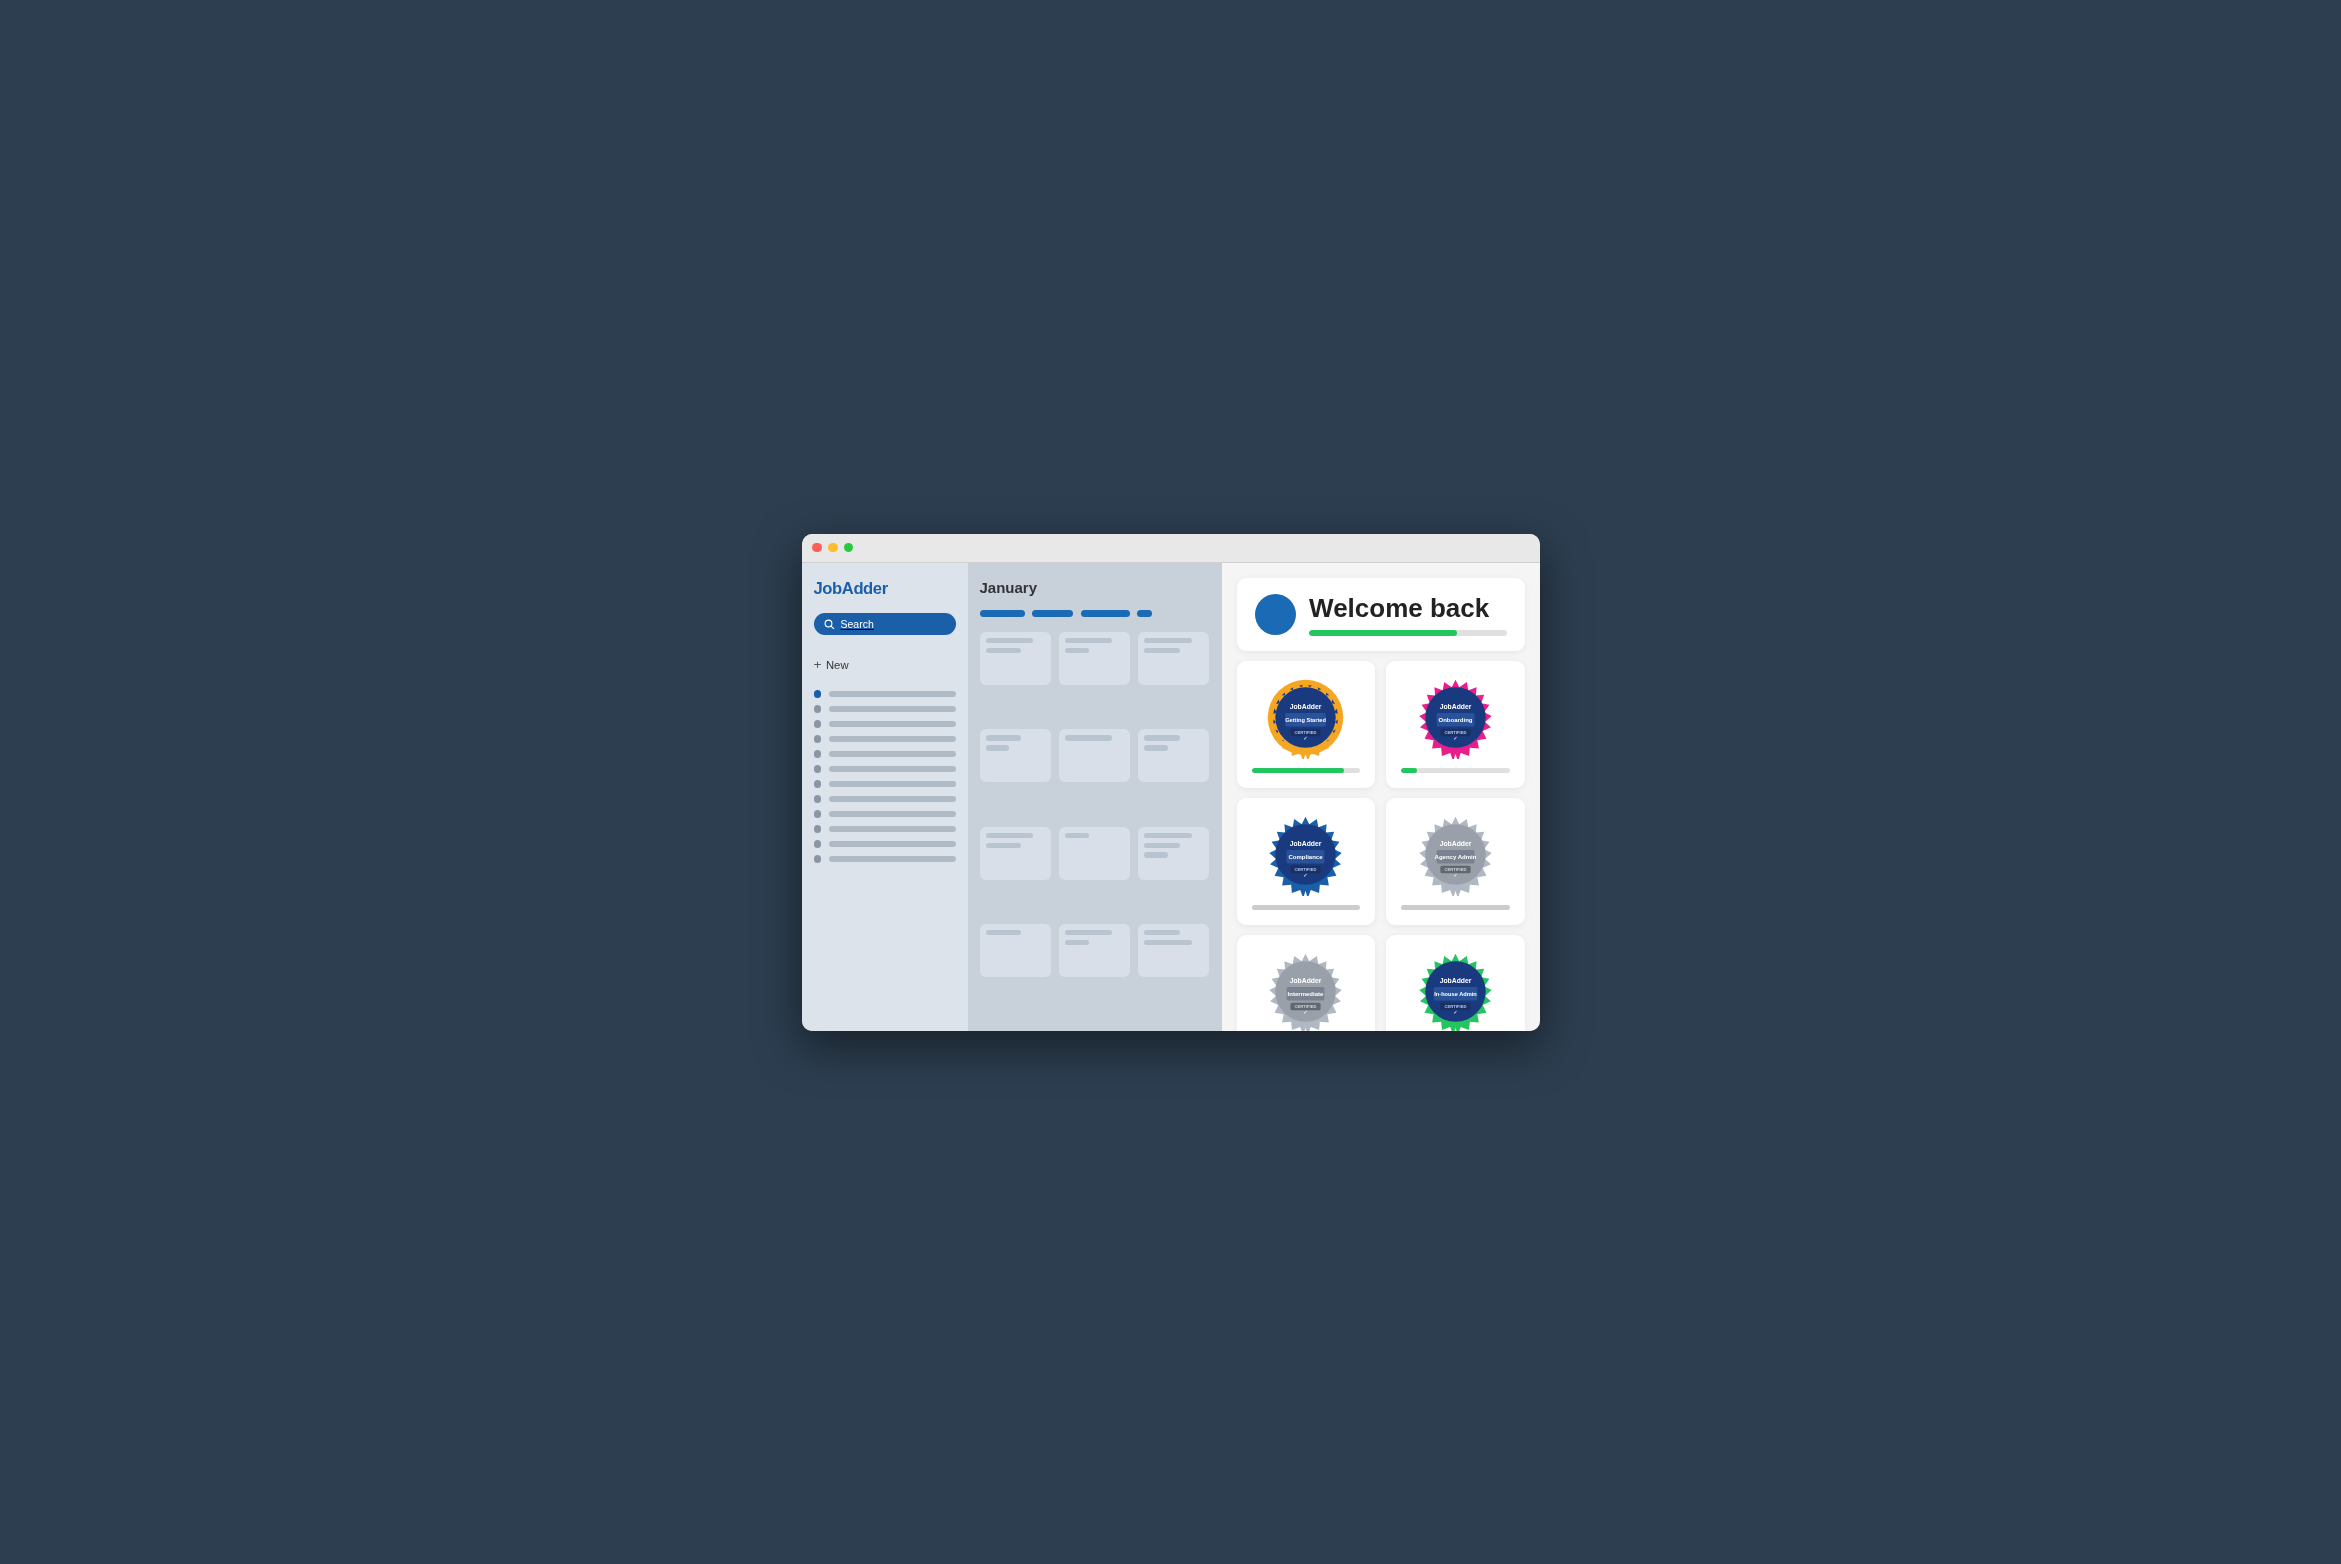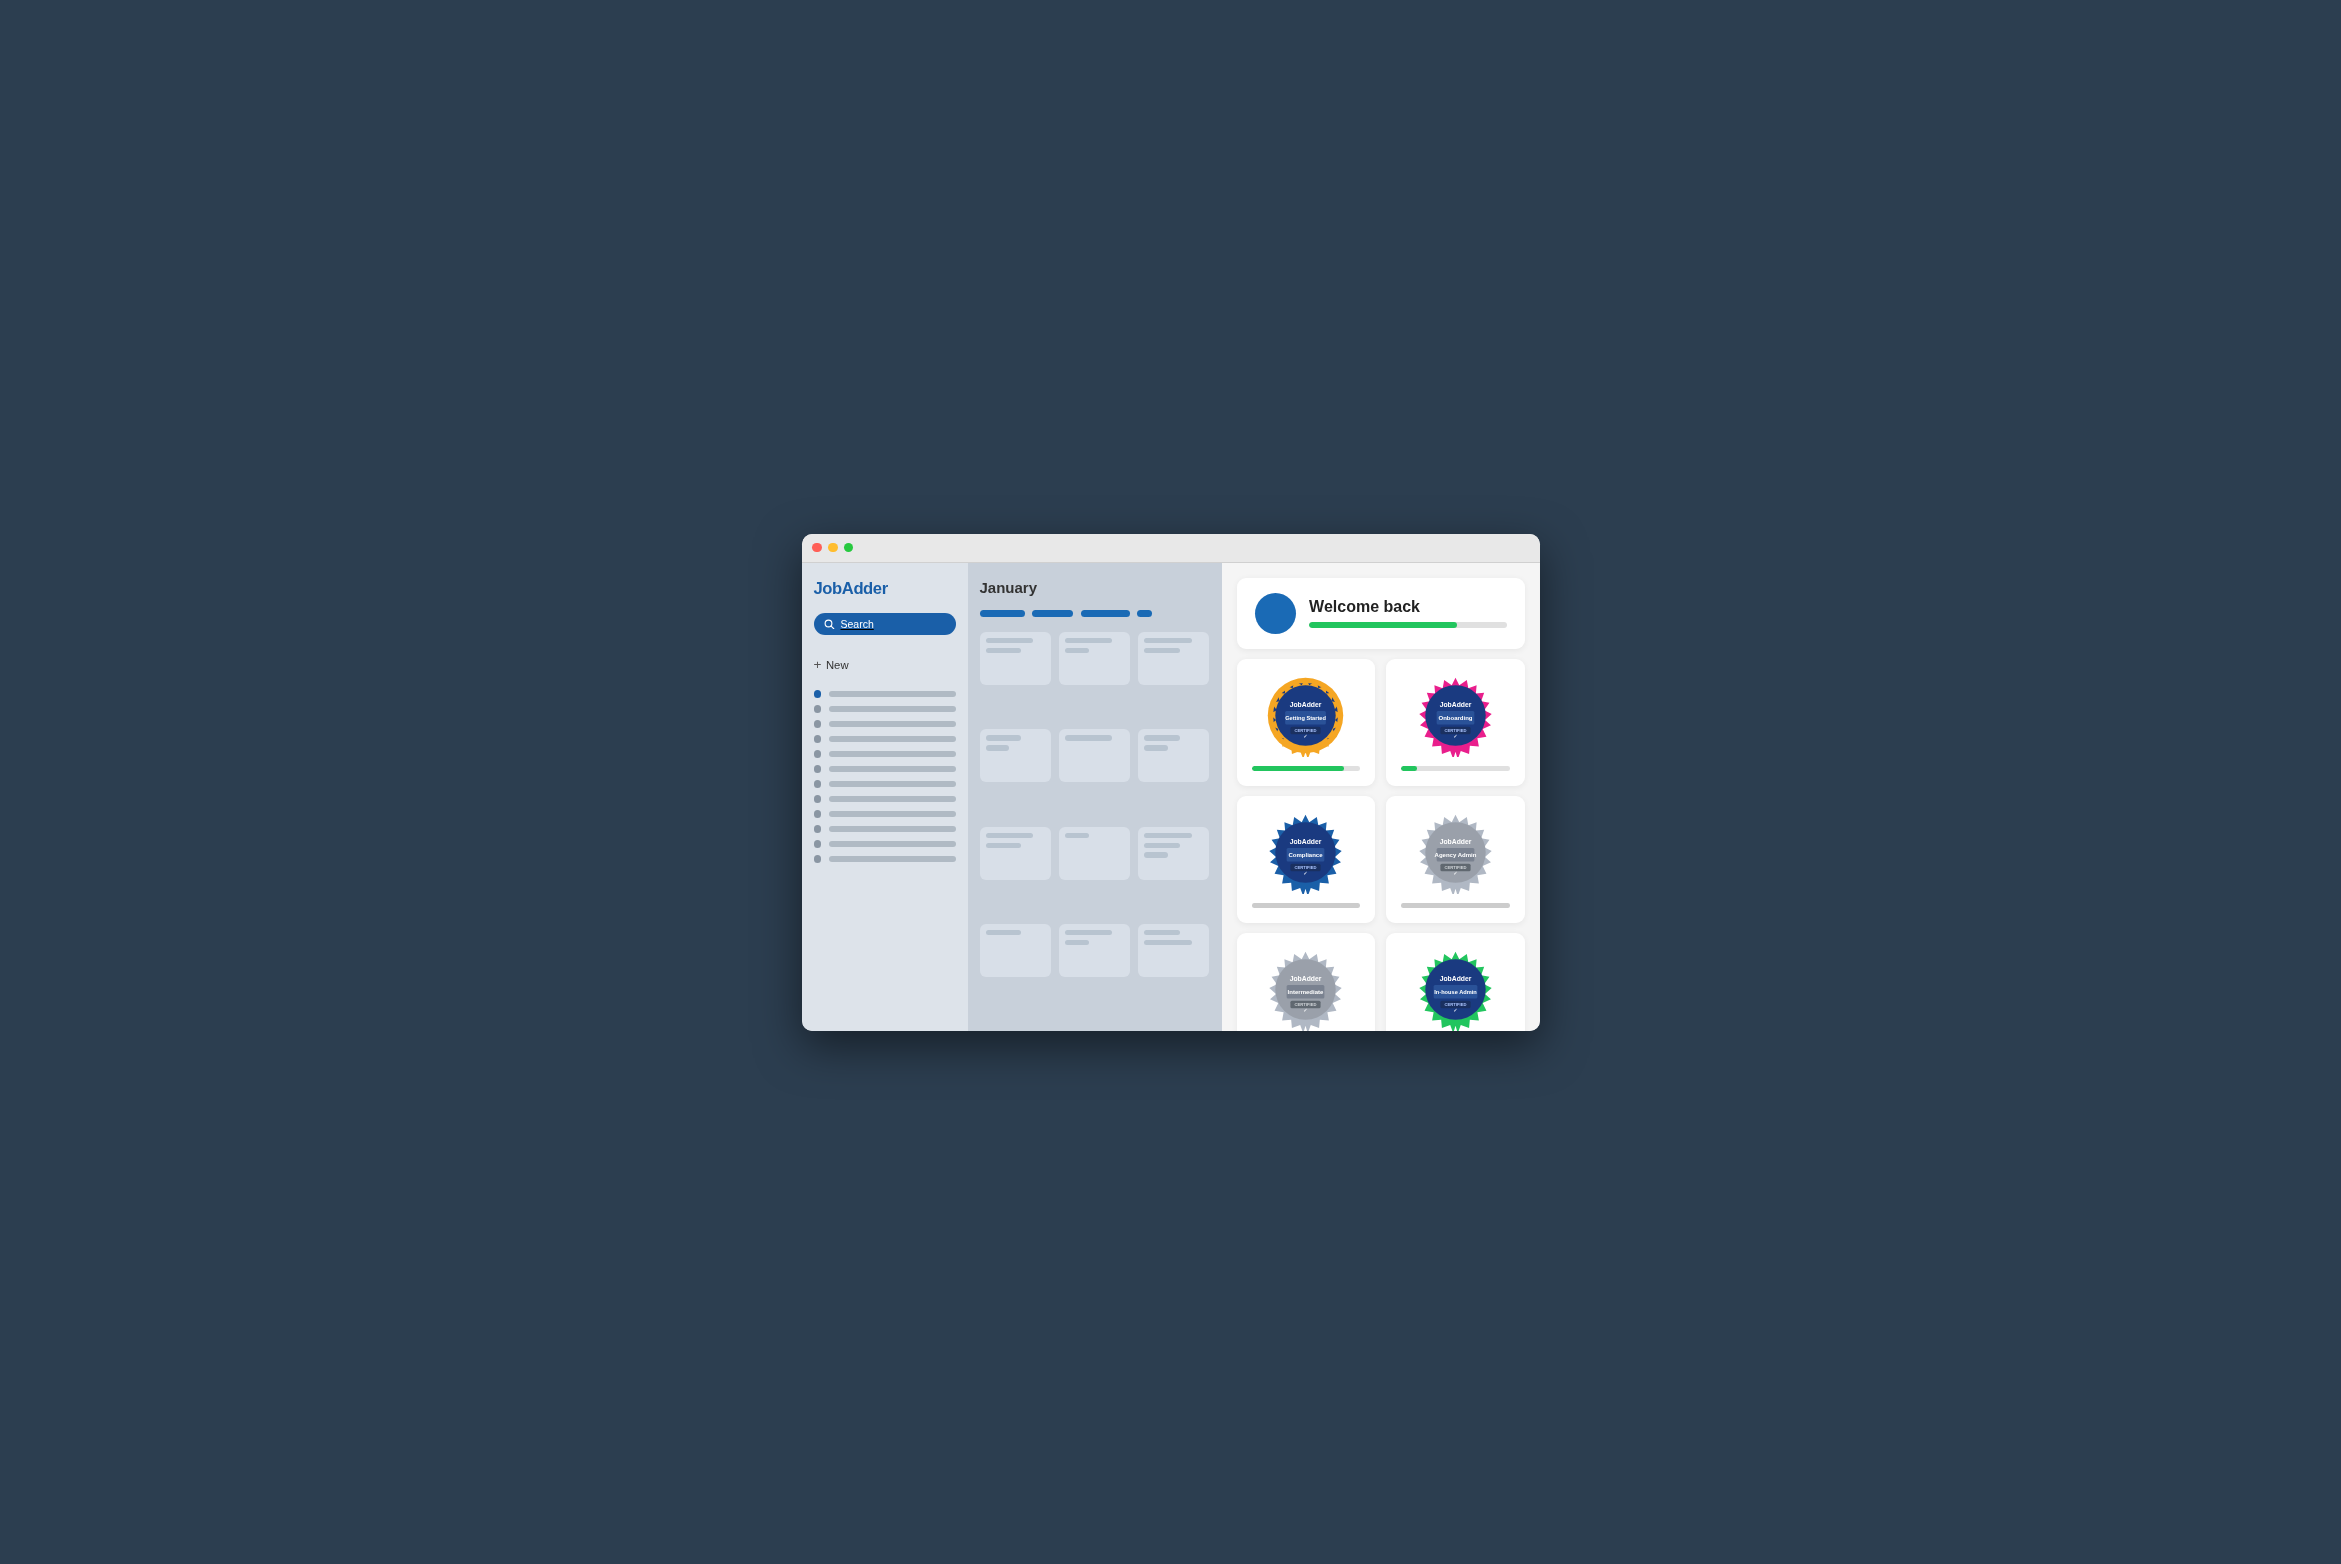--- a/index.html
+++ b/index.html
@@ -214,21 +214,21 @@
       border-radius: 50%;
       background: #1a6ab5;
       flex-shrink: 0;
     }
 
     .welcome-content {
       flex: 1;
     }
 
     .welcome-title {
-      font-size: 16px;
+      font-size: 26px;
       font-weight: 700;
       color: #222;
       margin-bottom: 6px;
     }
 
     .welcome-progress-bar {
       height: 6px;
       border-radius: 3px;
       background: #e0e0e0;
       overflow: hidden;

